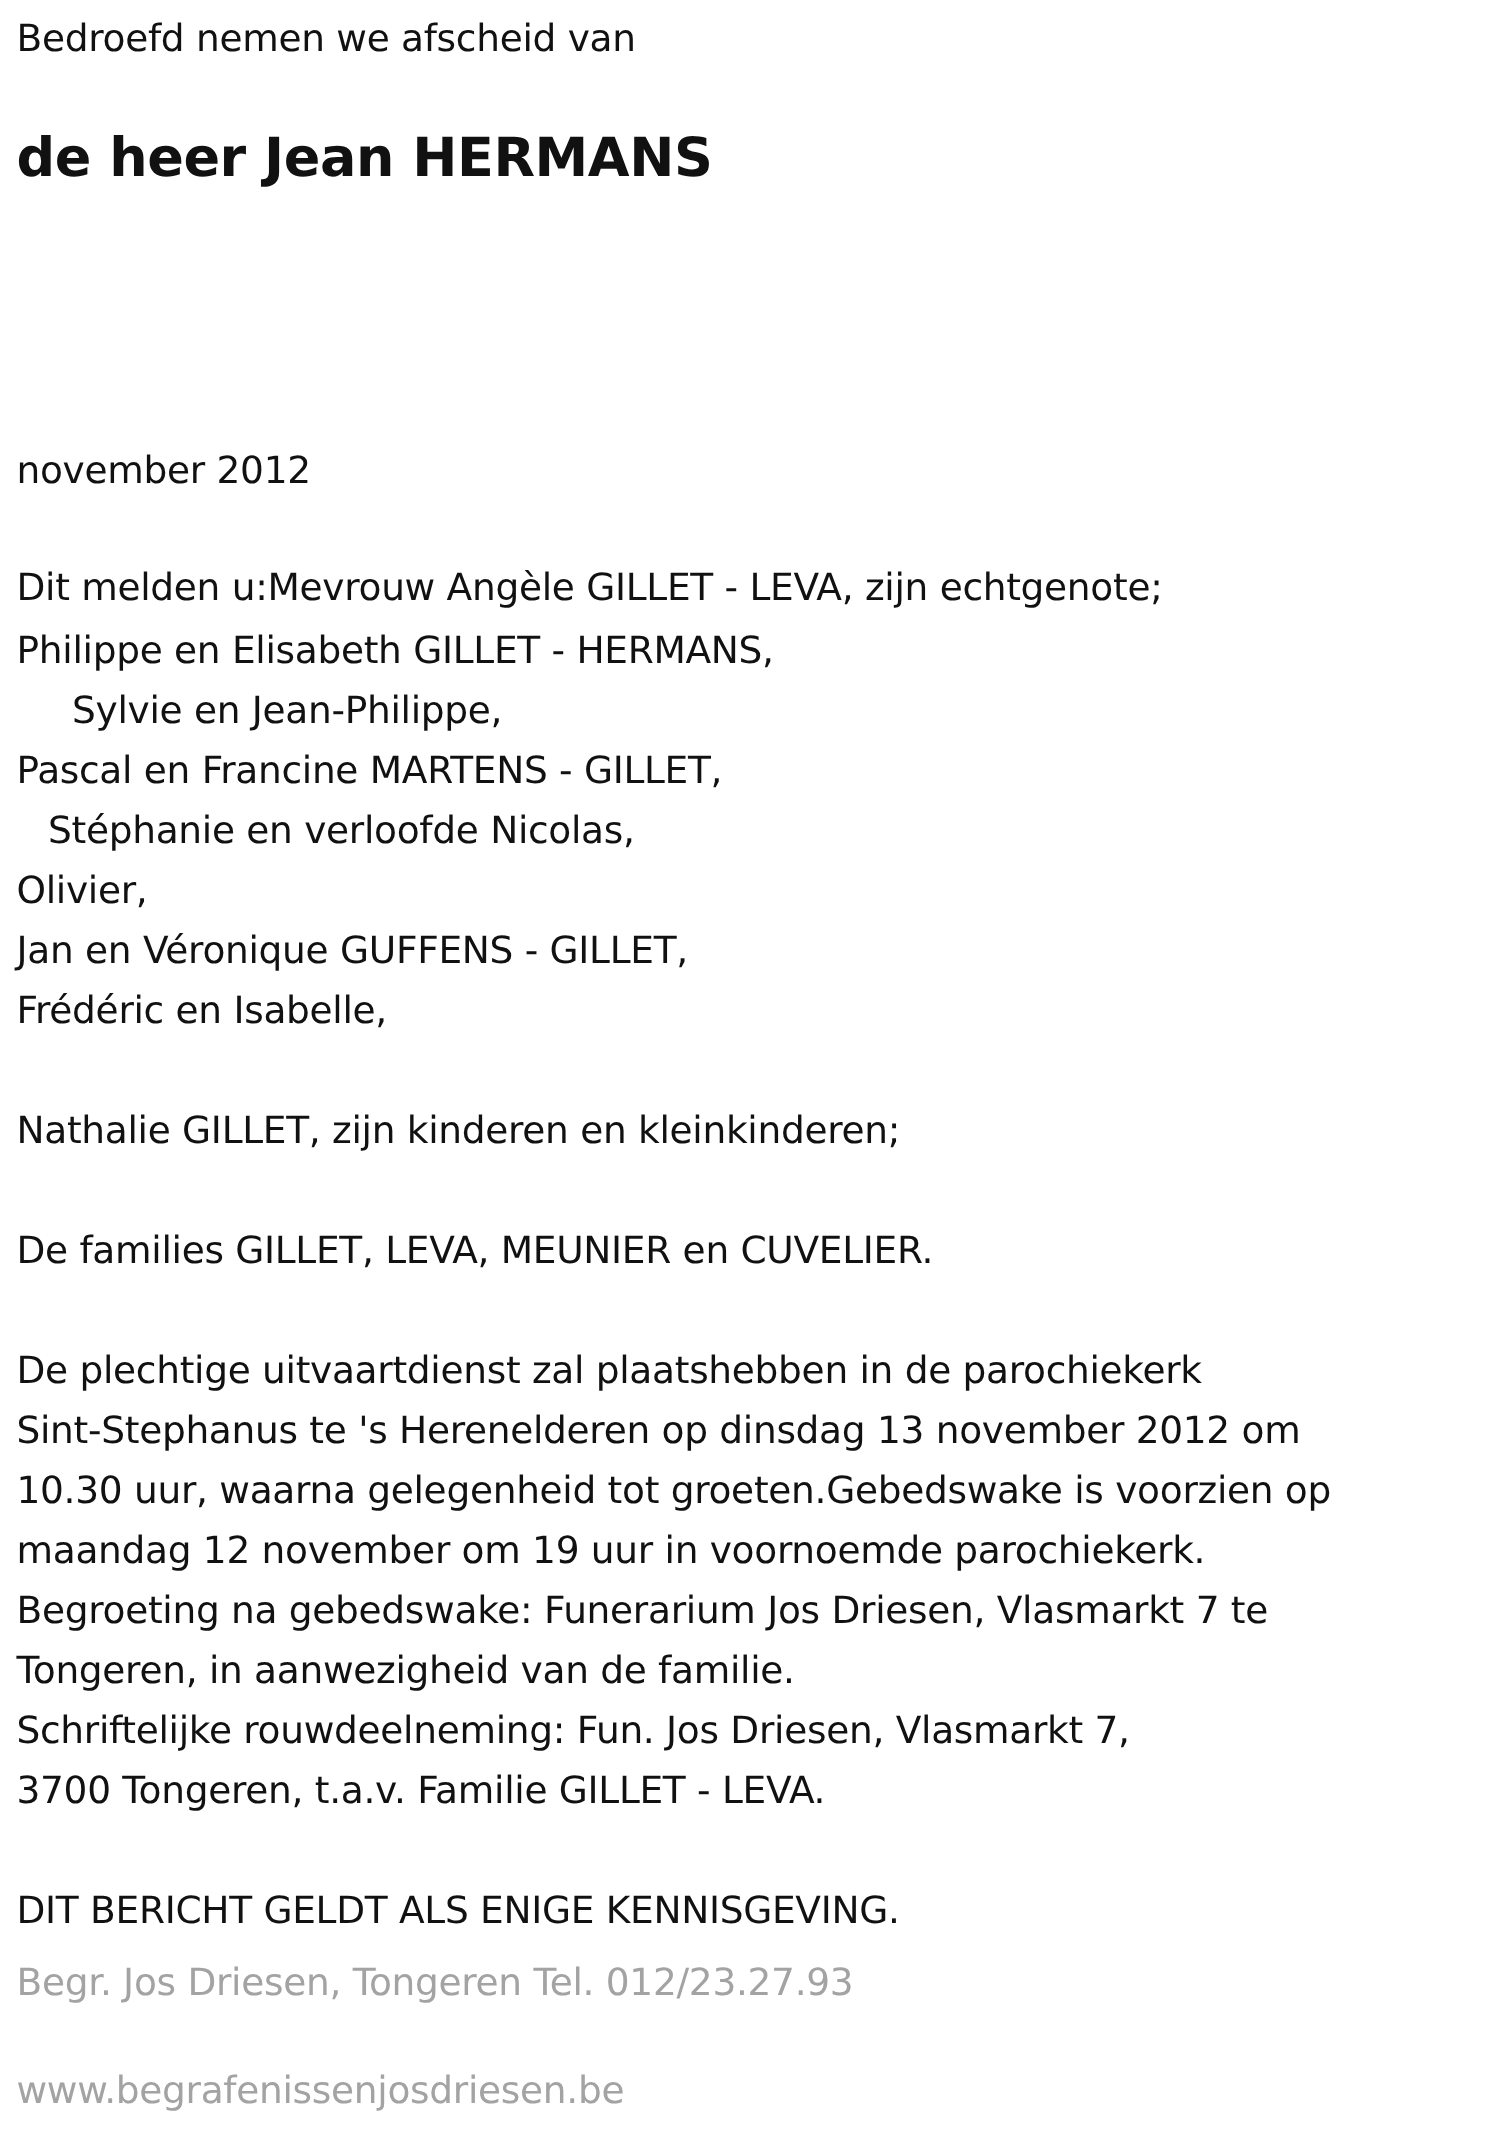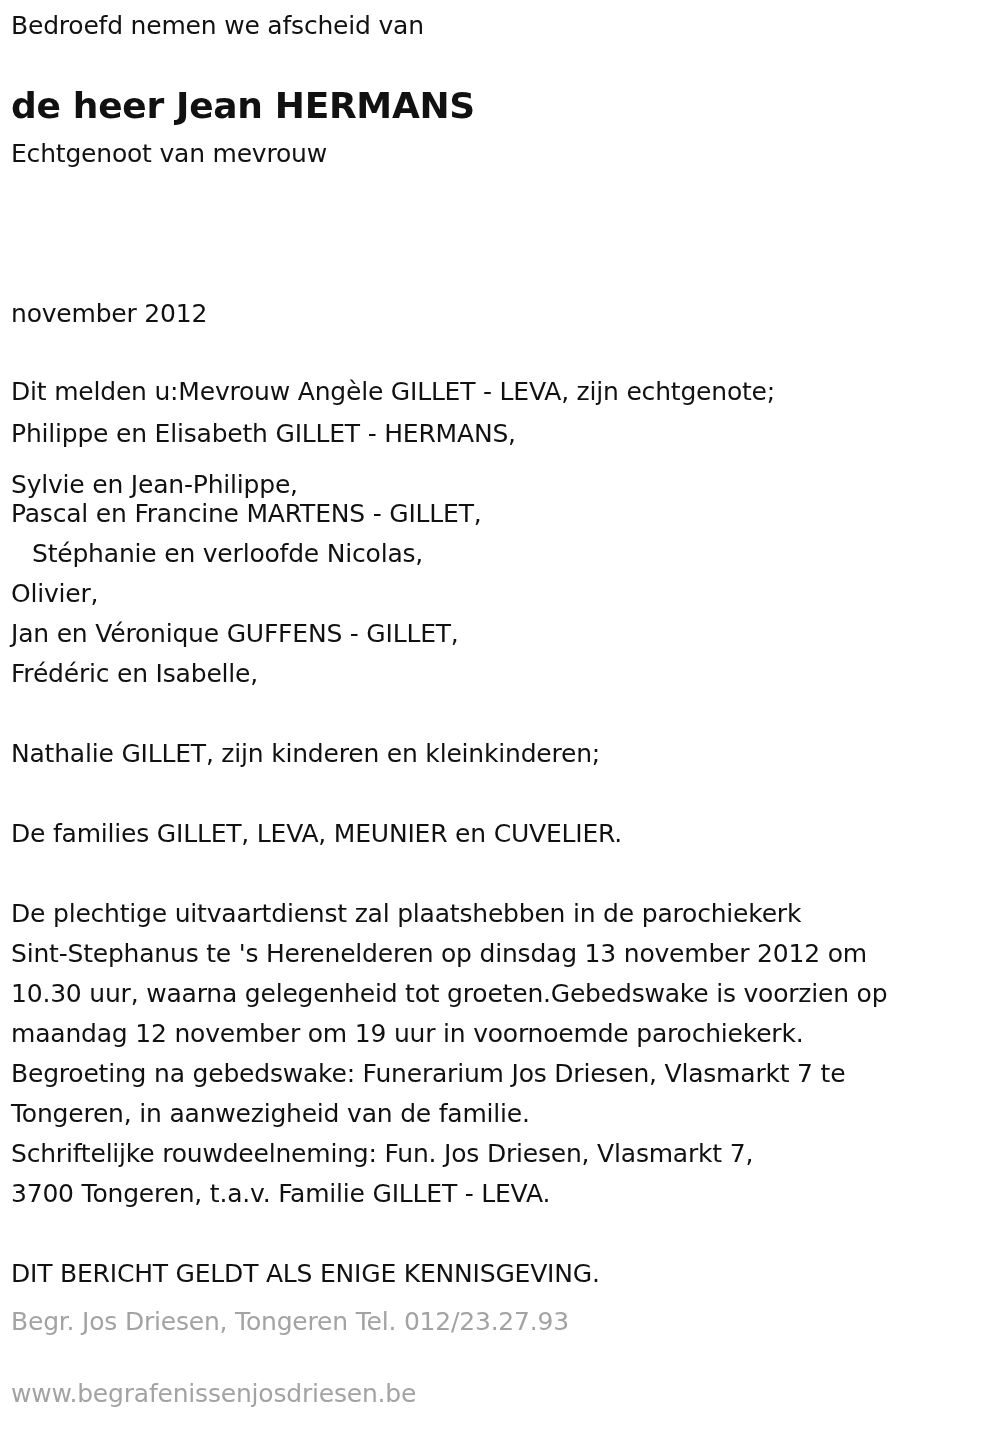--- a/index.html
+++ b/index.html
@@ -42,27 +42,26 @@
   </style>
 </head>
 <body>
 
 <div class="page">
 
   <div class="line" style="top:6px;">Bedroefd nemen we afscheid van</div>
 
   <div class="title" style="top:84px;">de heer Jean HERMANS</div>
 
-  <div class="line" style="top:134px;">Echtgenoot van mevrouw</div>
 
   <div class="line" style="top:294px;">november 2012</div>
 
   <div class="line" style="top:372px;">Dit melden u:Mevrouw Angèle GILLET - LEVA, zijn echtgenote;</div>
   <div class="line" style="top:414px;">Philippe en Elisabeth GILLET - HERMANS,</div>
-  <div class="line" style="top:465px;">Sylvie en Jean-Philippe,</div>
+  <div class="line" style="top:454px;margin-left:37px;">Sylvie en Jean-Philippe,</div>
   <div class="line" style="top:494px;">Pascal en Francine MARTENS - GILLET,</div>
   <div class="line" style="top:534px;margin-left:21px;">Stéphanie en verloofde Nicolas,</div>
   <div class="line" style="top:574px;">Olivier,</div>
   <div class="line" style="top:614px;">Jan en Véronique GUFFENS - GILLET,</div>
   <div class="line" style="top:654px;">Frédéric en Isabelle,</div>
   <div class="line" style="top:734px;">Nathalie GILLET, zijn kinderen en kleinkinderen;</div>
 
   <div class="line" style="top:814px;">De families GILLET, LEVA, MEUNIER en CUVELIER.</div>
 
   <div class="line" style="top:894px;">De plechtige uitvaartdienst zal plaatshebben in de parochiekerk</div>

